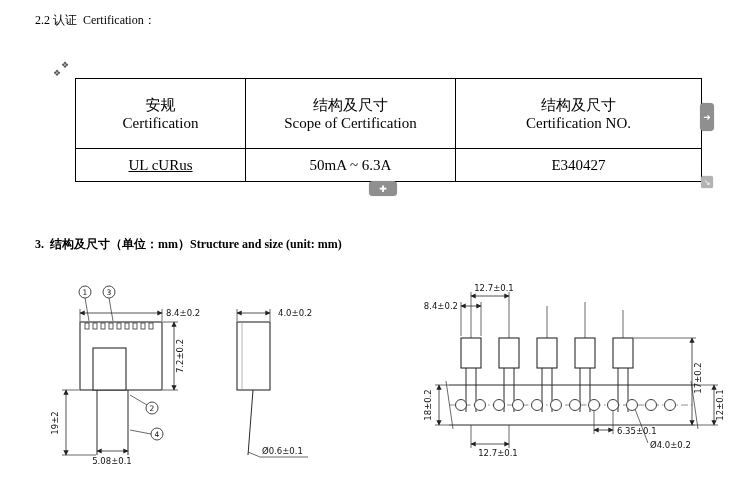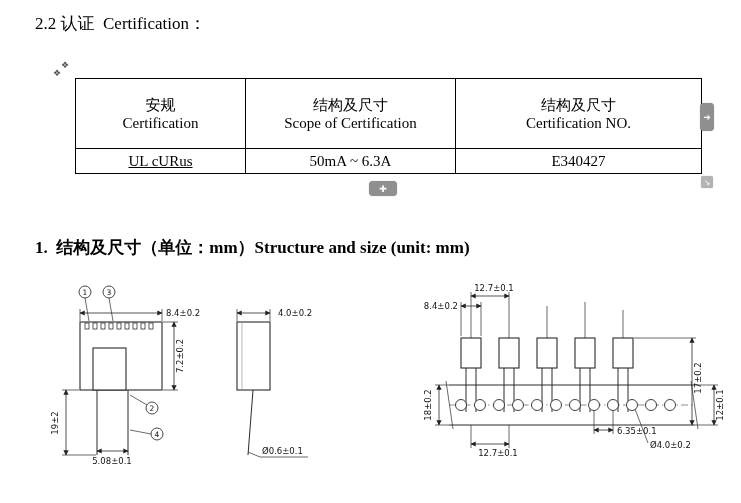--- a/index.html
+++ b/index.html
@@ -5,35 +5,35 @@
   * { margin:0; padding:0; box-sizing:border-box; }
   html,body { width:741px; height:503px; }
   body {
     position:relative;
     background:#ffffff;
     font-family:"Liberation Serif","DejaVu Serif",serif;
     color:#000;
     overflow:hidden;
   }
   .abs { position:absolute; }
-  .sec-title { font-size:17px; white-space:pre; }
+  .sec-title { font-size:12px; white-space:pre; }
   .sec2 { left:35px; top:12px; }
   .sec3 { left:35px; top:236px; font-weight:bold; }
   .marker { position:absolute; color:#555; font-size:9px; line-height:1; }
   .m1 { left:61px; top:61px; }
   .m2 { left:53px; top:69px; }
 
   table.cert { position:absolute; left:75px; top:78px; border-collapse:collapse; table-layout:fixed; }
   table.cert th, table.cert td {
     border:1px solid #000; text-align:center; vertical-align:middle;
     font-weight:normal; font-size:15px;
   }
   table.cert tr.hdr th { height:70px; padding:7px 0 6px 0; }
   table.cert tr.hdr .zh { }
-  table.cert tr.datarow td { height:25px; }
+  table.cert tr.datarow td { height:33px; }
   .ul-underline { text-decoration:underline; }
 
   .navbtn {
     position:absolute; background:#8f8f8f; color:#fff;
     display:flex; align-items:center; justify-content:center;
     border-radius:4px; font-family:"DejaVu Sans",sans-serif;
     box-shadow:0 0 1px rgba(0,0,0,.4); cursor:pointer;
   }
   .nav-right  { left:700px; top:103px; width:14px; height:28px; font-size:9px; }
   .nav-up     { left:369px; top:181px; width:28px; height:15px; font-size:9px; }
@@ -85,21 +85,21 @@
     <td>50mA ~ 6.3A</td>
     <td>E340427</td>
   </tr>
 </tbody>
   </table>
 
 <div class="navbtn nav-right">➜</div>
 <div class="navbtn nav-up">✚</div>
 <div class="navbtn nav-corner">↘</div>
 
-<div class="abs sec-title sec3">1.  结构及尺寸（单位：mm）Structure and size (unit: mm)</div>
+<div class="abs sec-title sec3">3.  结构及尺寸（单位：mm）Structure and size (unit: mm)</div>
 
 <svg class="drawings" width="706" height="226" viewBox="0 0 706 226">
   <defs>
     <marker id="arr" viewBox="0 0 10 10" refX="9" refY="5" markerWidth="6.5" markerHeight="6.5" orient="auto-start-reverse">
       <path d="M0,0 L10,5 L0,10 z" fill="#222"></path>
     </marker>
   </defs>
 
   <g>
     <circle class="cob" cx="57" cy="20" r="6"></circle>

